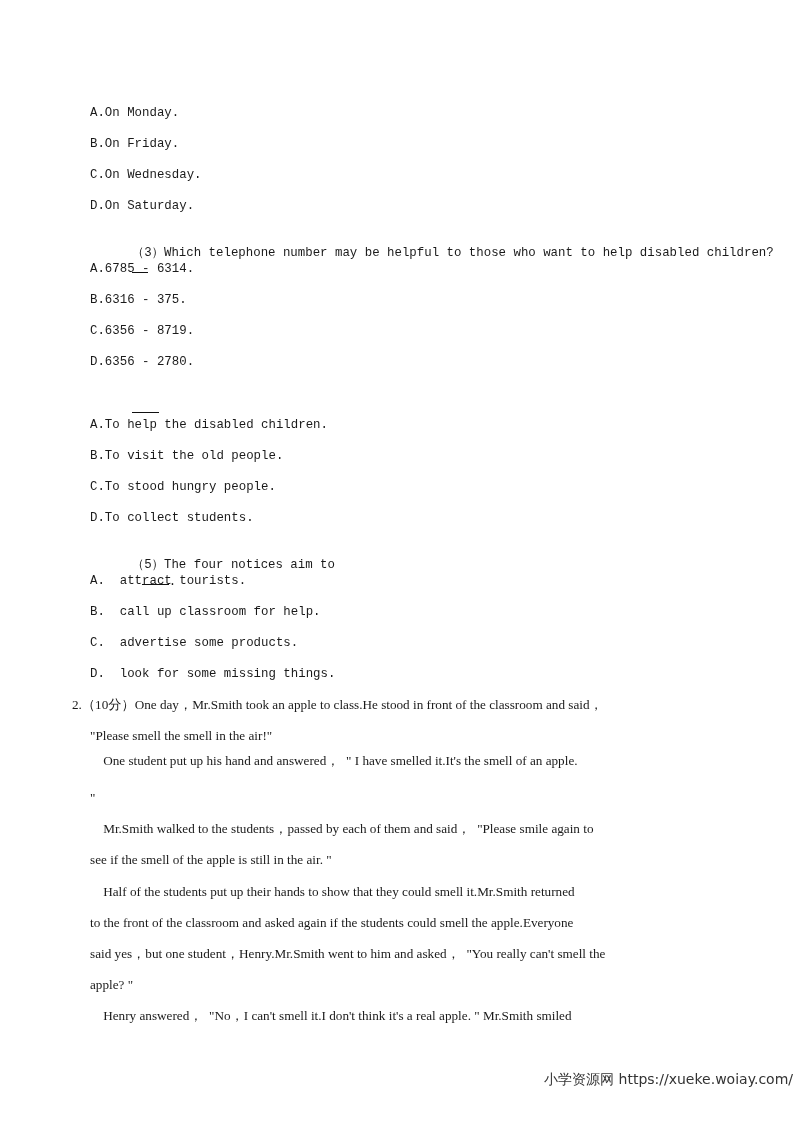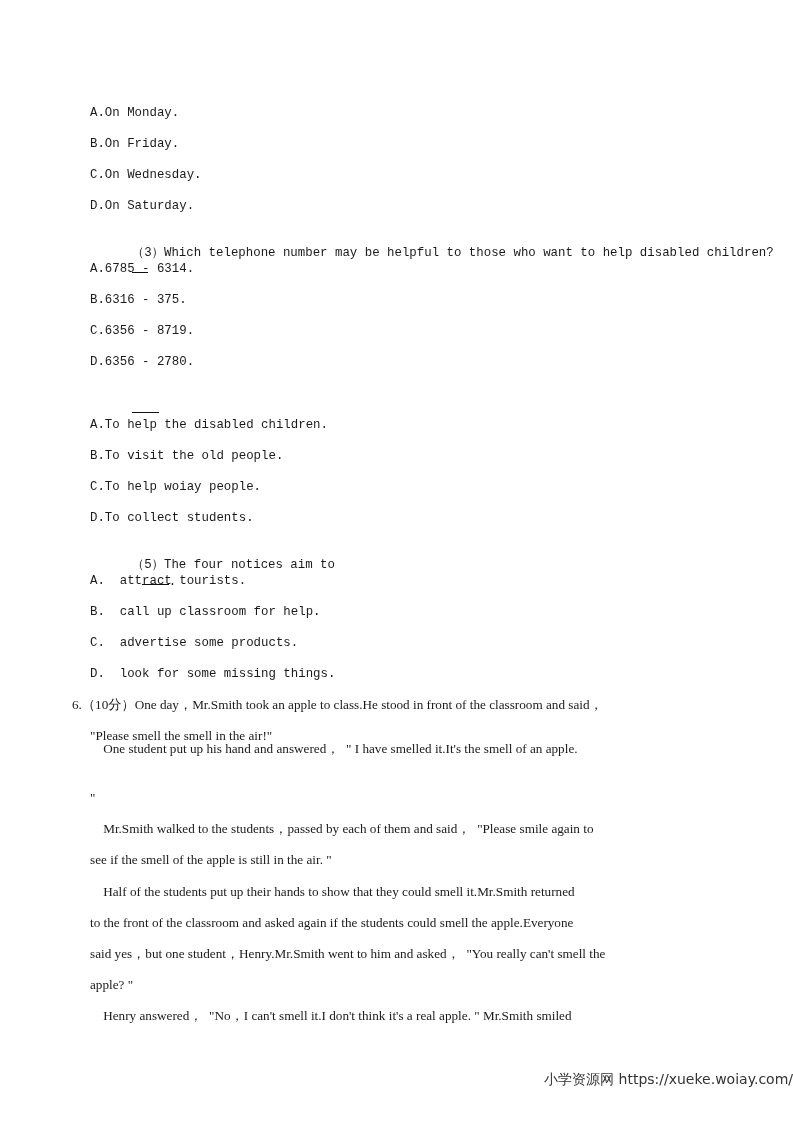--- a/index.html
+++ b/index.html
@@ -79,36 +79,36 @@
   <div class="line" style="top:261px">A.6785 - 6314.</div>
   <div class="line" style="top:292px">B.6316 - 375.</div>
   <div class="line" style="top:323px">C.6356 - 8719.</div>
   <div class="line" style="top:354px">D.6356 - 2780.</div>
 
   <div class="line q-stem" style="top:385px">
     <span class="blank" style="width:27px"></span>
   </div>
   <div class="line" style="top:417px">A.To help the disabled children.</div>
   <div class="line" style="top:448px">B.To visit the old people.</div>
-  <div class="line" style="top:479px">C.To help woiay people.</div>
+  <div class="line" style="top:479px">C.To stood hungry people.</div>
   <div class="line" style="top:510px">D.To collect students.</div>
 
   <div class="line q-stem" style="top:541px">
     <span>（5）The four notices aim to</span>
     <span style="display:inline-block;width:10px"></span><span class="blank" style="width:27px"></span><span>.</span>
   </div>
   <div class="line" style="top:573px">A.  attract tourists.</div>
   <div class="line" style="top:604px">B.  call up classroom for help.</div>
   <div class="line" style="top:635px">C.  advertise some products.</div>
   <div class="line" style="top:666px">D.  look for some missing things.</div>
 
   <div class="para" style="top:697px; left:72px;">
-    <div class="para-line" style="top:0px"><span>6.（10分）</span><span>One day，Mr.Smith took an apple to class.He stood in front of the classroom and said，</span></div>
+    <div class="para-line" style="top:0px"><span>2.（10分）</span><span>One day，Mr.Smith took an apple to class.He stood in front of the classroom and said，</span></div>
     <div class="para-line" style="top:31px; left:18px;">"Please smell the smell in the air!"</div>
-    <div class="para-line" style="top:44px; left:18px;">    One student put up his hand and answered，  " I have smelled it.It's the smell of an apple.</div>
+    <div class="para-line" style="top:56px; left:18px;">    One student put up his hand and answered，  " I have smelled it.It's the smell of an apple.</div>
     <div class="para-line" style="top:93px; left:18px;">"</div>
     <div class="para-line" style="top:124px; left:18px;">    Mr.Smith walked to the students，passed by each of them and said，  "Please smile again to</div>
     <div class="para-line" style="top:155px; left:18px;">see if the smell of the apple is still in the air. "</div>
     <div class="para-line" style="top:187px; left:18px;">    Half of the students put up their hands to show that they could smell it.Mr.Smith returned</div>
     <div class="para-line" style="top:218px; left:18px;">to the front of the classroom and asked again if the students could smell the apple.Everyone</div>
     <div class="para-line" style="top:249px; left:18px;">said yes，but one student，Henry.Mr.Smith went to him and asked，  "You really can't smell the</div>
     <div class="para-line" style="top:280px; left:18px;">apple? "</div>
     <div class="para-line" style="top:311px; left:18px;">    Henry answered，  "No，I can't smell it.I don't think it's a real apple. " Mr.Smith smiled</div>
   </div>
 

